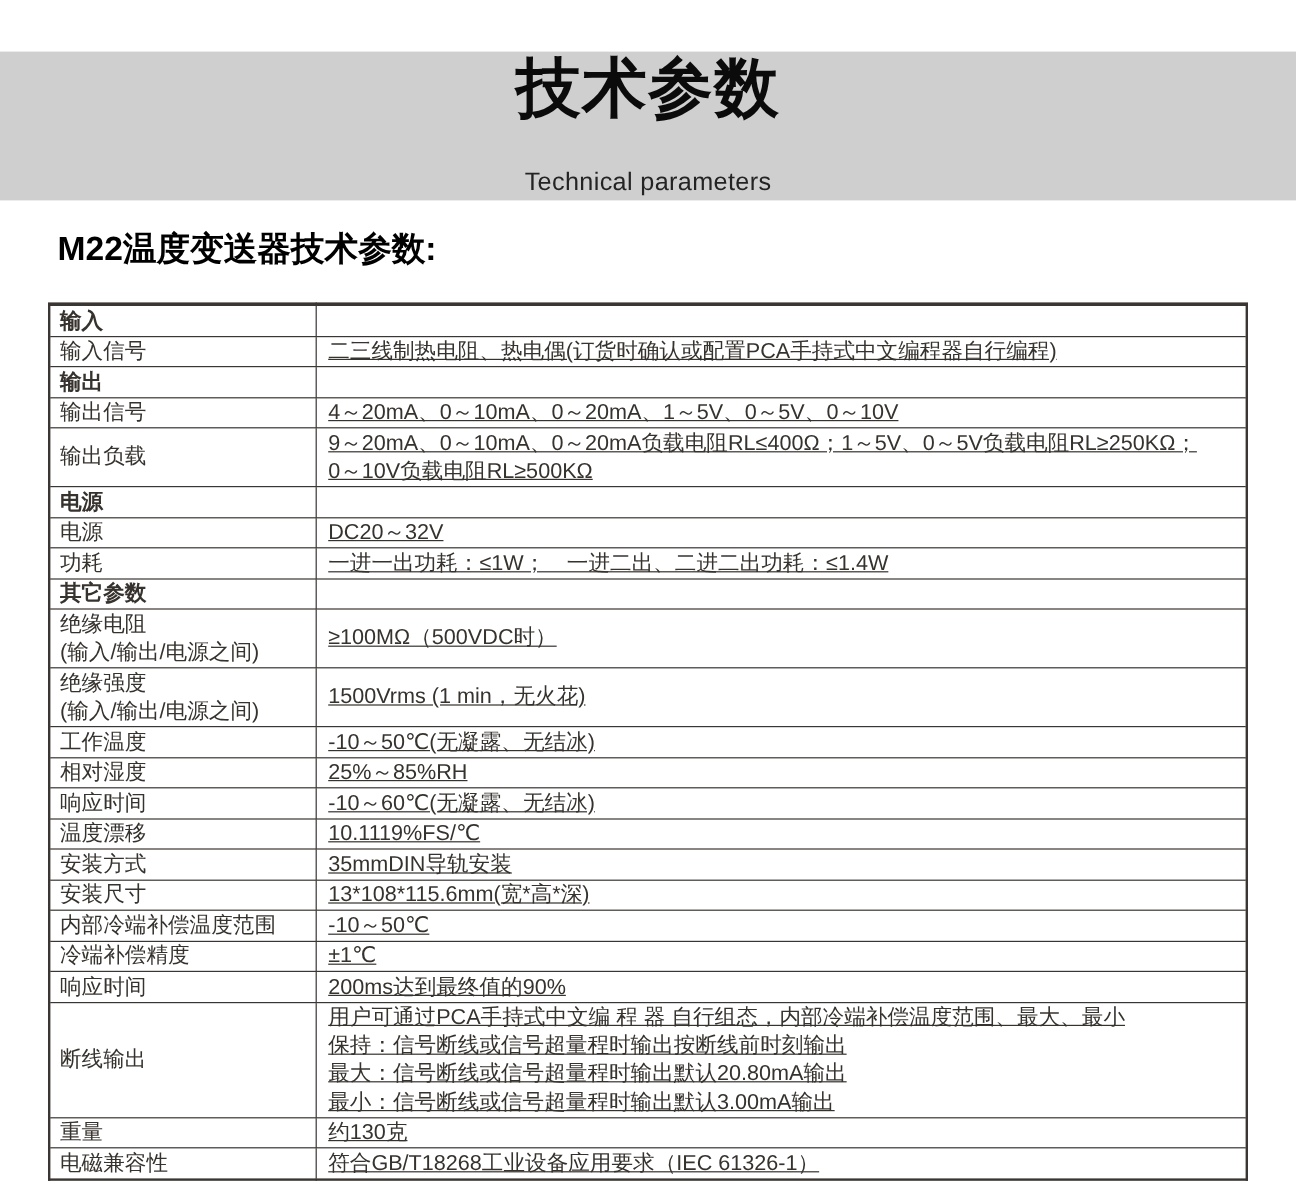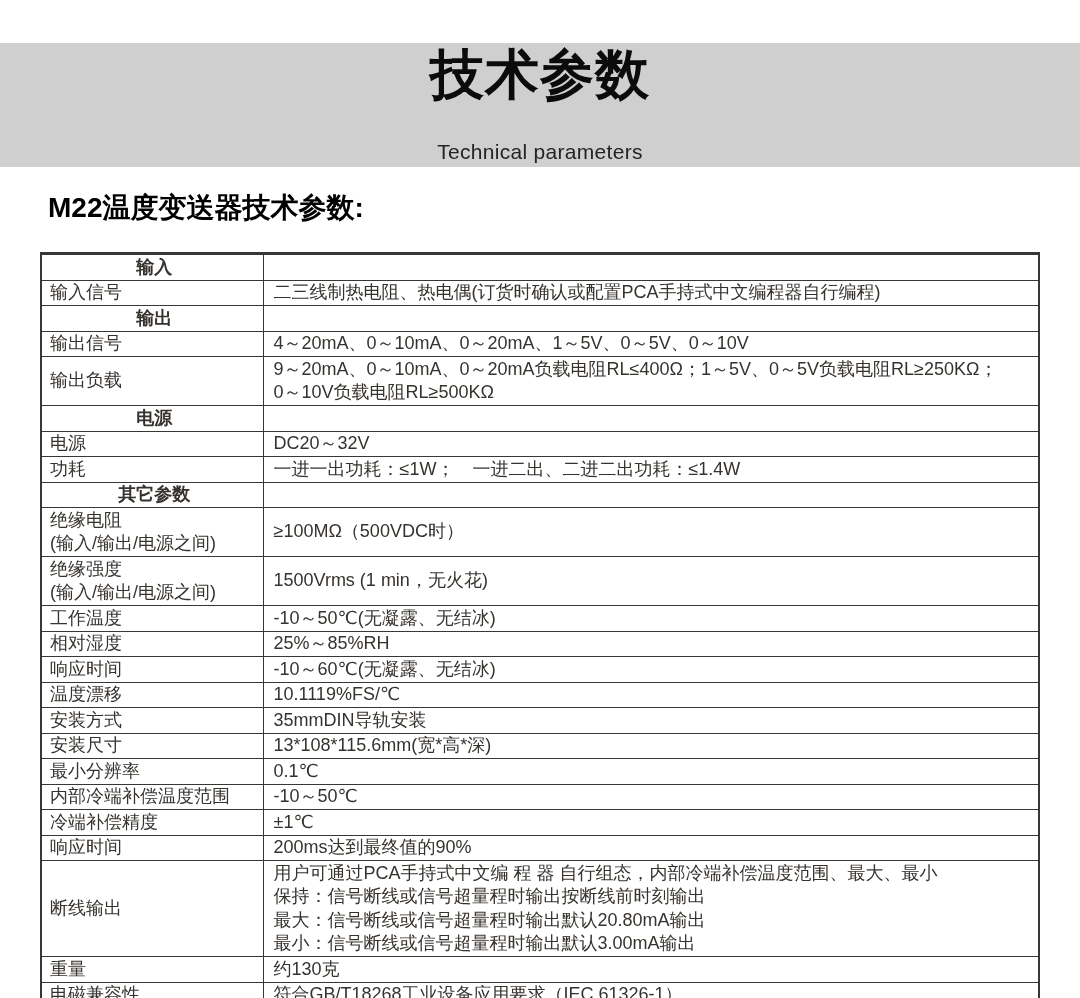--- a/index.html
+++ b/index.html
@@ -35,22 +35,22 @@
     border-collapse:collapse;table-layout:fixed;
     border:2px solid var(--table-border);border-top-width:3px;
   }
   table.spec td{
     border:1px solid var(--table-border);
     font-size:18px;line-height:23.5px;color:var(--table-text);
     padding:0.5px 4px 0.5px 8px;vertical-align:middle;
     white-space:pre-line;overflow:hidden;
   }
   table.spec td.label{width:222px;}
-  table.spec td.value{padding-left:10px;}
-  table.spec tr.section td{font-weight:bold;text-align:center;}
+  table.spec td.value{padding-left:10px;text-decoration:underline;}
+  table.spec tr.section td{font-weight:bold;}
 </style>
 </head>
 <body>
 
 <div class="banner">
   <div class="banner-title">技术参数</div>
   <div class="banner-subtitle">Technical parameters</div>
 </div>
 
 <h2 class="heading">M22温度变送器技术参数:</h2>
@@ -122,24 +122,20 @@
       </tr>
       <tr>
         <td class="label">安装方式</td>
         <td class="value">35mmDIN导轨安装</td>
       </tr>
       <tr>
         <td class="label">安装尺寸</td>
         <td class="value">13*108*115.6mm(宽*高*深)</td>
       </tr>
       <tr>
-        <td class="label">最小分辨率</td>
-        <td class="value">0.1℃</td>
-      </tr>
-      <tr>
         <td class="label">内部冷端补偿温度范围</td>
         <td class="value">-10～50℃</td>
       </tr>
       <tr>
         <td class="label">冷端补偿精度</td>
         <td class="value">±1℃</td>
       </tr>
       <tr>
         <td class="label">响应时间</td>
         <td class="value">200ms达到最终值的90%</td>

